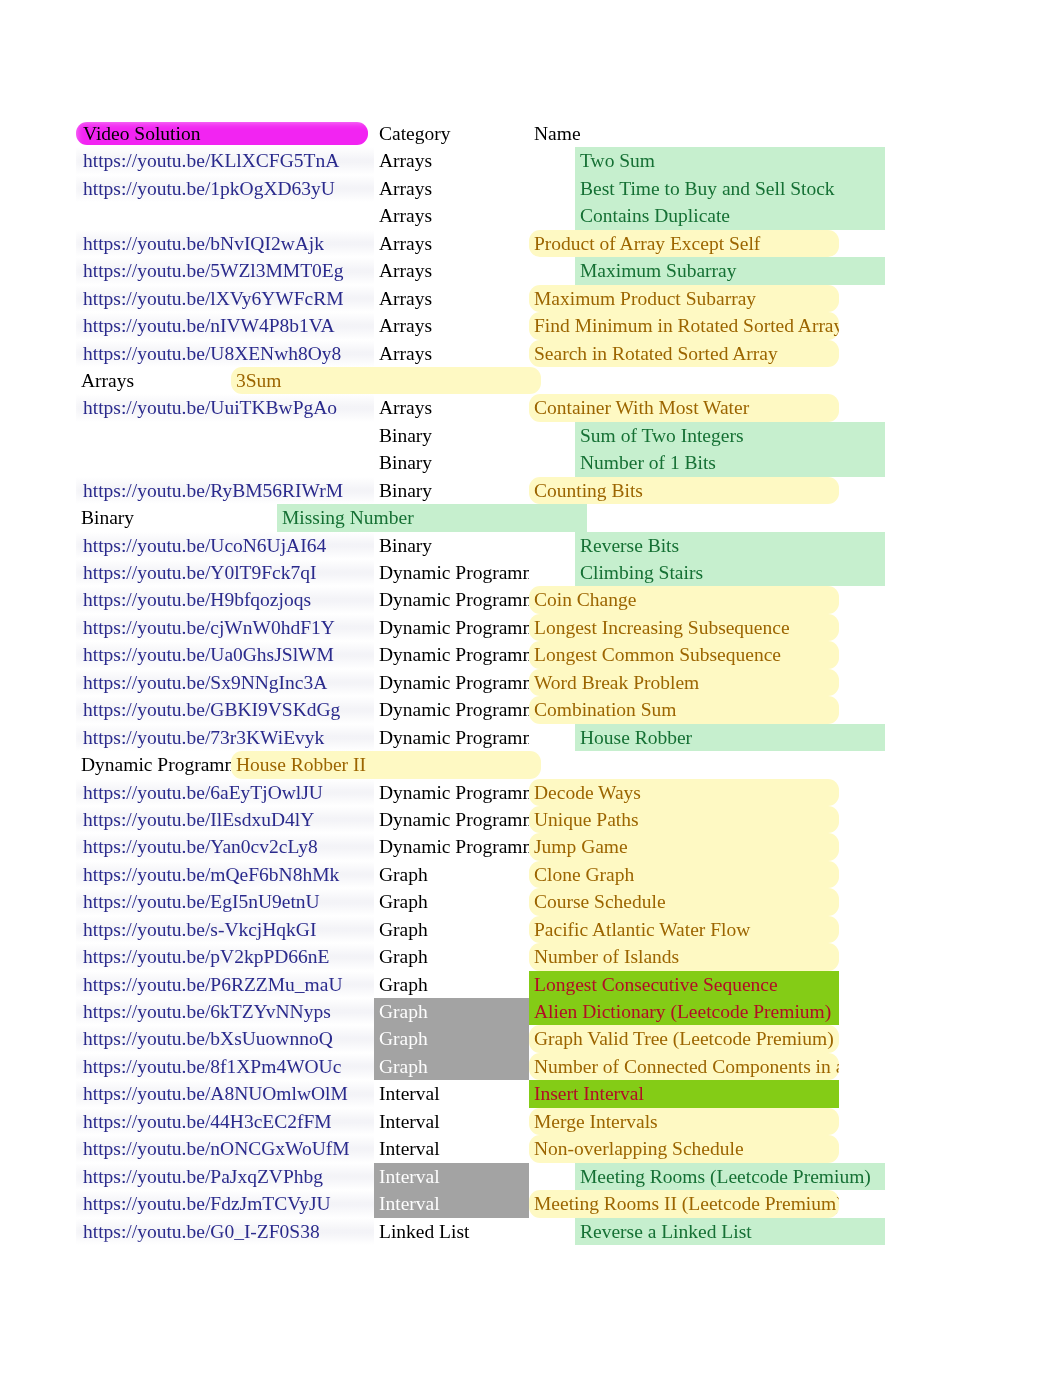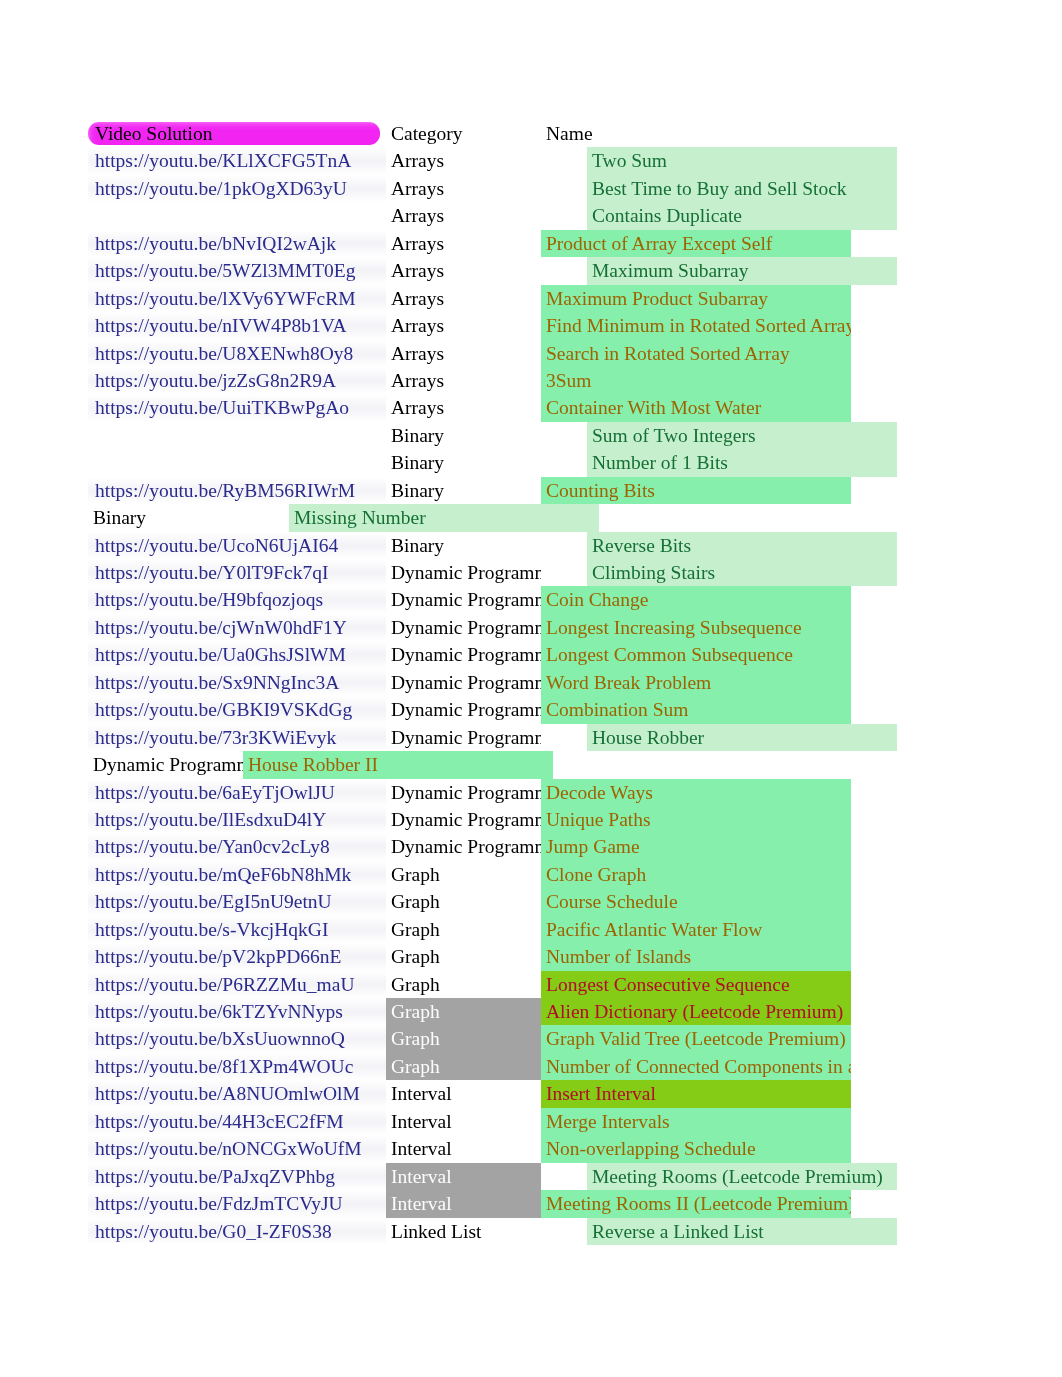--- a/index.html
+++ b/index.html
@@ -10,21 +10,21 @@
   }
   body {
     width: 1062px;
     height: 1377px;
     font-family: "Liberation Serif", "DejaVu Serif", serif;
     position: relative;
     overflow: hidden;
   }
   #sheet {
     position: absolute;
-    left: 88px;
+    left: 76px;
     top: 120px;
     width: 772px;
   }
   .row {
     position: relative;
     height: 27.45px;
     display: flex;
     align-items: center;
   }
   .cell {
@@ -58,21 +58,21 @@
     color: #fdfdfd;
   }
   
   .c-name {
     width: 310px;
     flex: 0 0 310px;
     padding-left: 5px;
     z-index: 1;
   }
   .c-name.green  { background: #c6efce; color: #157034; margin-left: 46px; }
-  .c-name.yellow { background: #86efac; color: #9c6500; }
+  .c-name.yellow { background: #fef9c3; color: #9c6500; border-radius: 11px; }
   .c-name.red    { background: #84cc16; color: #b10d25; }
 
   
   .row.header .c-url {
     background: none;
     color: #000000;
     padding-left: 7px;
   }
   .hl-magenta {
     position: absolute;
@@ -154,21 +154,20 @@
         <div class="cell c-url">https://youtu.be/nIVW4P8b1VA</div>
         <div class="cell c-cat">Arrays</div>
         <div class="cell c-name yellow">Find Minimum in Rotated Sorted Array</div>
       </div>
       <div class="row">
         <div class="cell c-url">https://youtu.be/U8XENwh8Oy8</div>
         <div class="cell c-cat">Arrays</div>
         <div class="cell c-name yellow">Search in Rotated Sorted Array</div>
       </div>
       <div class="row">
-        <div class="cell c-url">https://youtu.be/jzZsG8n2R9A</div>
         <div class="cell c-cat">Arrays</div>
         <div class="cell c-name yellow">3Sum</div>
       </div>
       <div class="row">
         <div class="cell c-url">https://youtu.be/UuiTKBwPgAo</div>
         <div class="cell c-cat">Arrays</div>
         <div class="cell c-name yellow">Container With Most Water</div>
       </div>
       <div class="row">
         <div class="cell c-url blank"></div>

